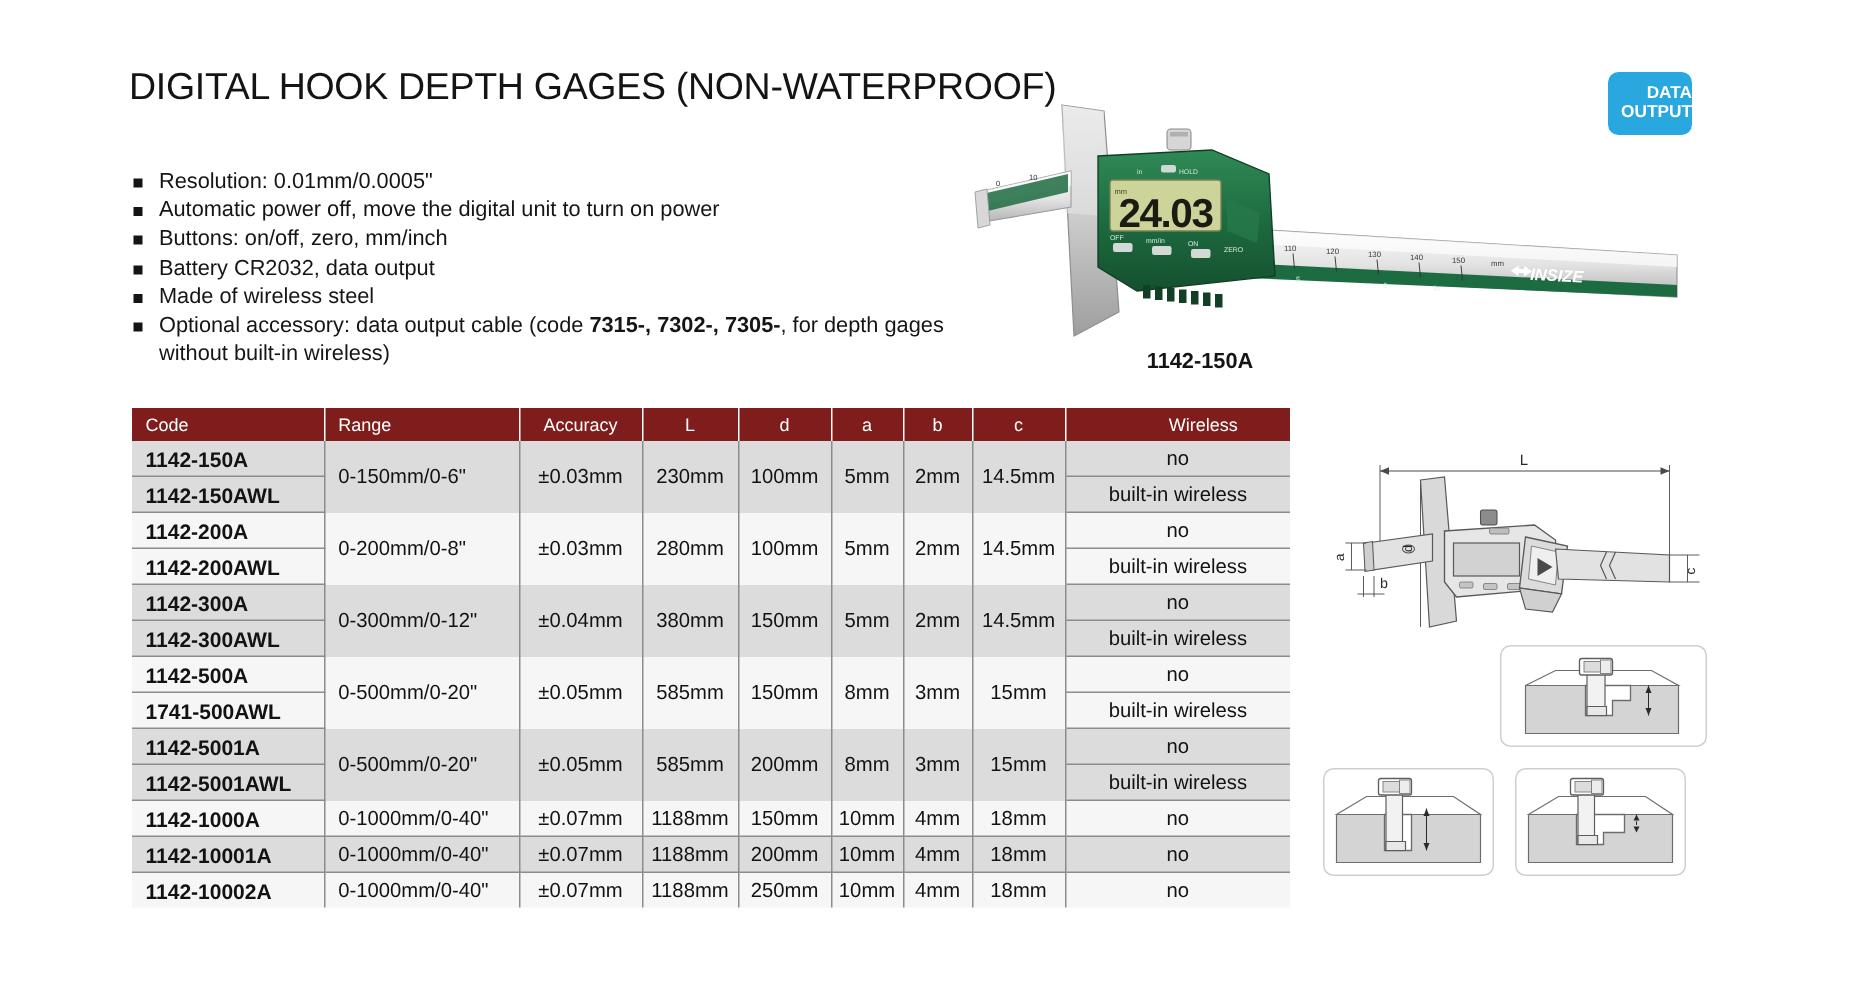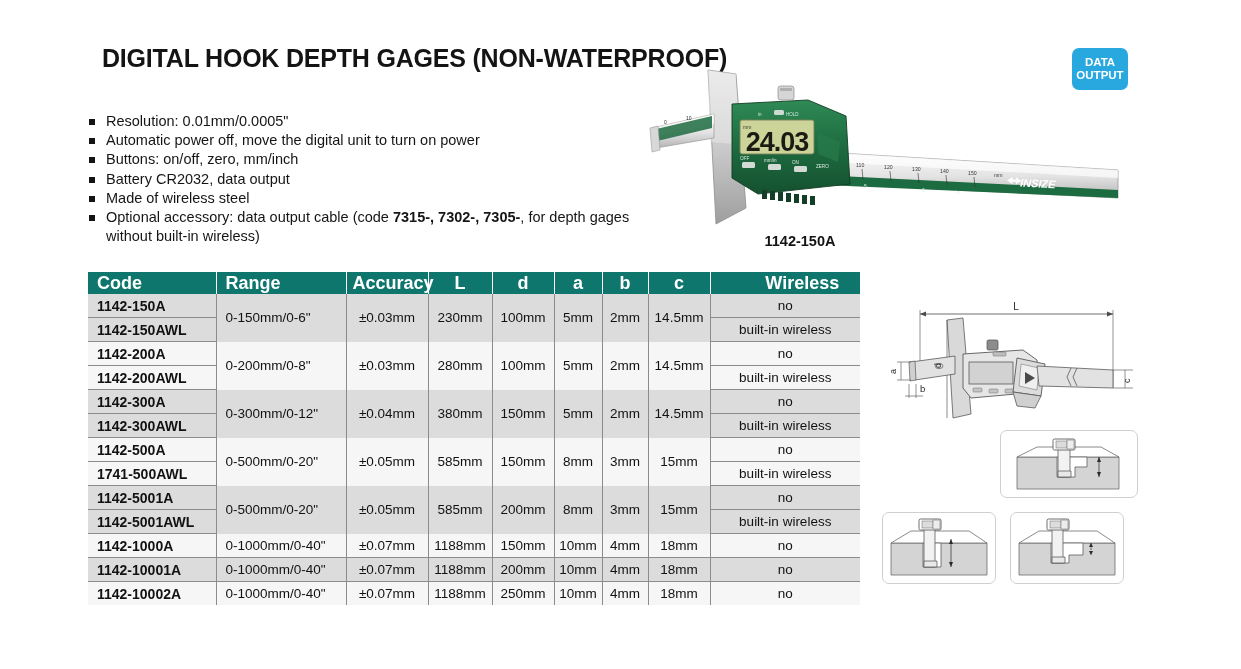--- a/index.html
+++ b/index.html
@@ -6,60 +6,60 @@
   body{
     width:1241px;height:669px;background:#ffffff;
     font-family:"Liberation Sans", sans-serif;
     color:#1a1a1a;position:relative;overflow:hidden;
   }
   .page{position:relative;width:1241px;height:669px;}
 
   
   .title{
     position:absolute;left:86px;top:44px;
-    font-size:25px;font-weight:bold;letter-spacing:-0.2px;
-    color:#141414;white-space:nowrap;margin-left:16px;
+    font-size:25px;font-weight:normal;letter-spacing:-0.2px;
+    color:#141414;white-space:nowrap;
   }
 
   
   .features{position:absolute;left:88px;top:112px;width:560px;}
   .feat{
     position:relative;padding-left:18px;
     font-size:14.5px;line-height:19.2px;color:#151515;
   }
   .feat .sq{
     position:absolute;left:1px;top:7px;width:6px;height:6px;background:#141414;
   }
   .feat b{font-weight:bold;margin-top:29px;}
 
   
   .badge{
     position:absolute;left:1072px;top:48px;width:56px;height:42px;
     background:#29a8e0;border-radius:7px;
-    display:flex;flex-direction:column;align-items:center;justify-content:center;
+    display:flex;flex-direction:column;align-items:flex-end;justify-content:center;
     color:#ffffff;font-size:11.5px;font-weight:bold;line-height:13.5px;
   }
 
   
   .photo{position:absolute;left:650px;top:58px;width:470px;height:175px;}
   .photo svg{display:block;}
   .photo-caption{
     position:absolute;left:650px;top:233px;width:300px;text-align:center;
     font-size:14.5px;font-weight:bold;color:#141414;
   }
 
   
   .table{
     position:absolute;left:88px;top:272px;width:772px;
     border-collapse:collapse;table-layout:fixed;
     font-size:13.5px;
   }
   .table th{
-    background:#0f766e;color:#ffffff;font-weight:bold;
-    font-size:18px;height:22px;padding:0 6px;
+    background:#7f1d1d;color:#ffffff;font-weight:normal;
+    font-size:12px;height:22px;padding:0 6px;
     border-right:1px solid #ffffff;
     text-align:center;
   }
   .table th.code,.table th.range{text-align:left;padding-left:9px;}
   .table th:last-child{border-right:none;padding-left:40px;}
   .table td{
     height:23px;padding:0 4px;text-align:center;
     border-right:1px solid #8c8c8c;
     color:#121212;
   }

